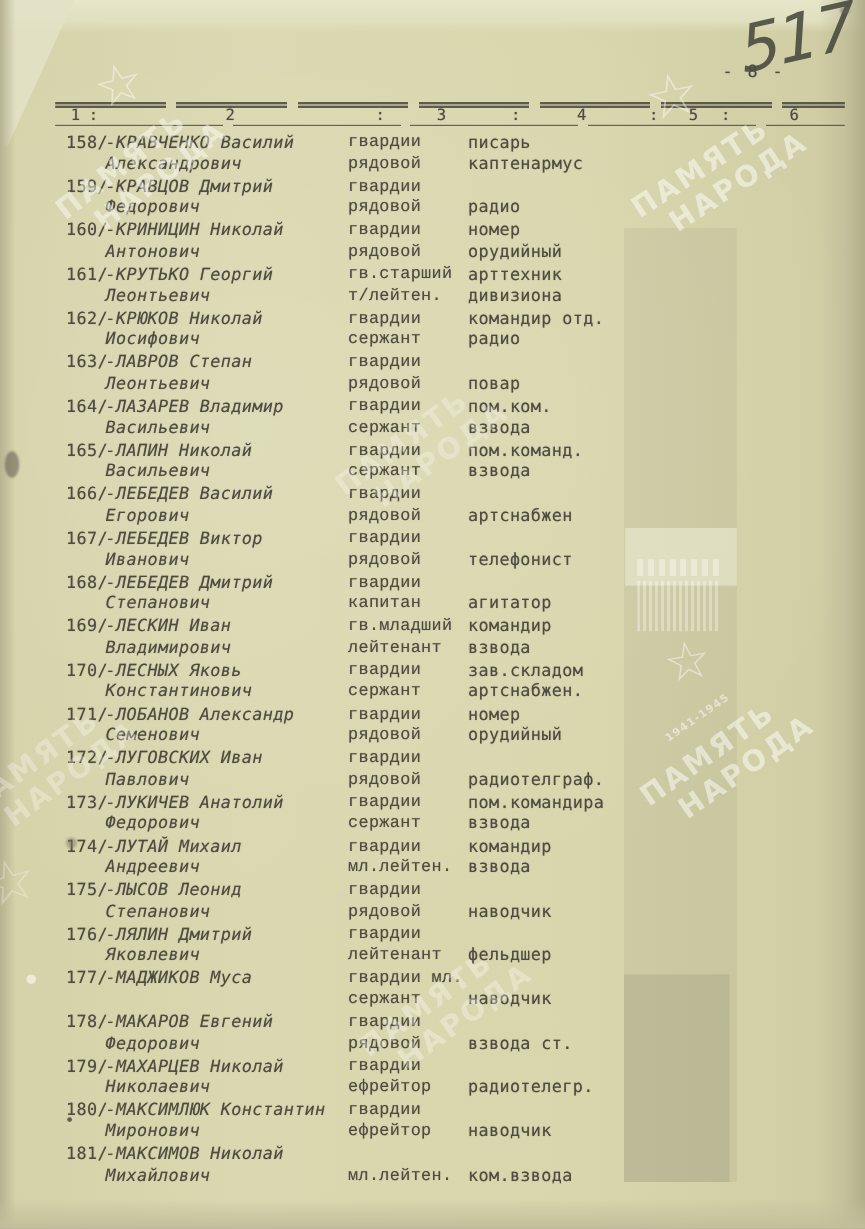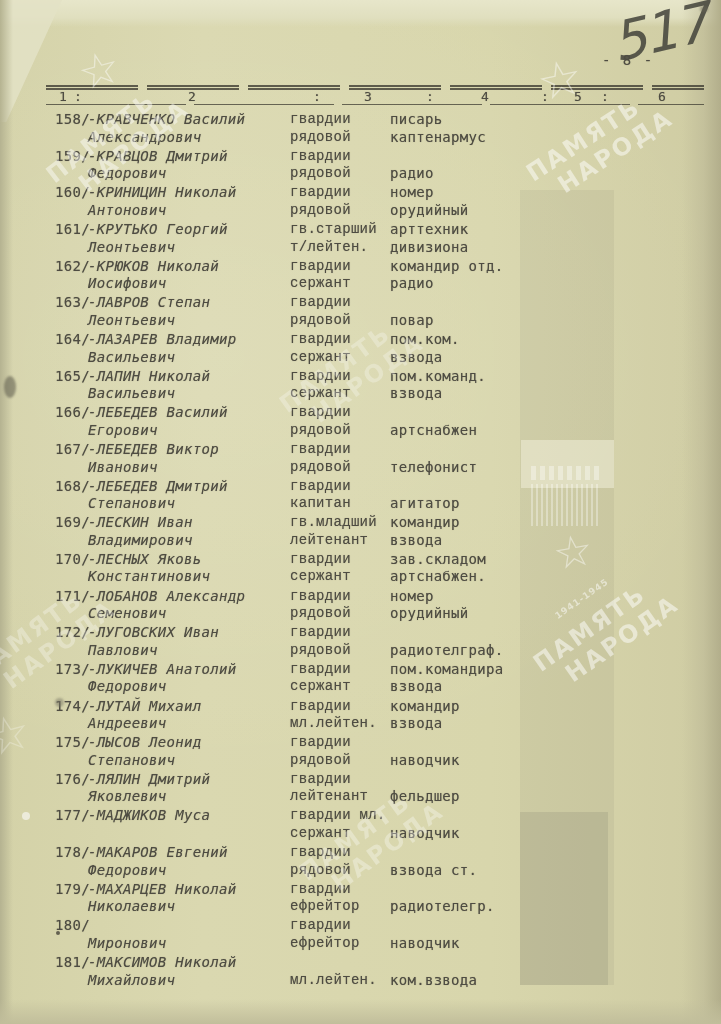--- a/index.html
+++ b/index.html
@@ -295,20 +295,21 @@
       <span class="c cm l1">-МАХАРЦЕВ Николай</span>
       <span class="c cm l2">Николаевич</span>
       <span class="c cr l1">гвардии</span>
       <span class="c cr l2">ефрейтор</span>
       <span class="c cp l1"></span>
       <span class="c cp l2">радиотелегр.</span>
     </div>
 
     <div class="row">
       <span class="c cn l1">180/</span>
+      <span class="c cm l1">-МАКСИМЛЮК Константин</span>
       <span class="c cm l2">Миронович</span>
       <span class="c cr l1">гвардии</span>
       <span class="c cr l2">ефрейтор</span>
       <span class="c cp l1"></span>
       <span class="c cp l2">наводчик</span>
     </div>
 
     <div class="row">
       <span class="c cn l1">181/</span>
       <span class="c cm l1">-МАКСИМОВ Николай</span>

